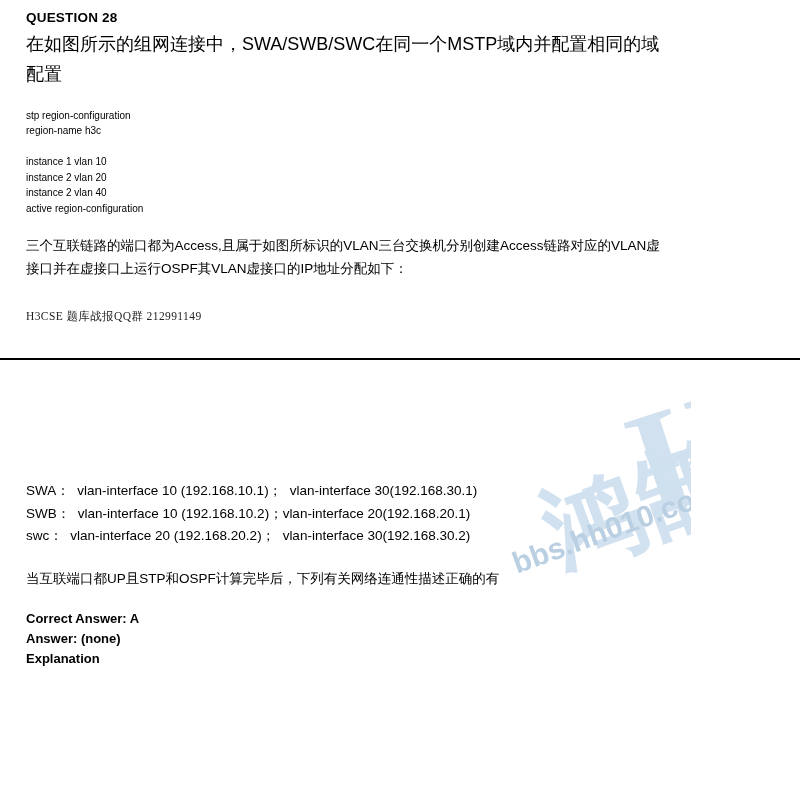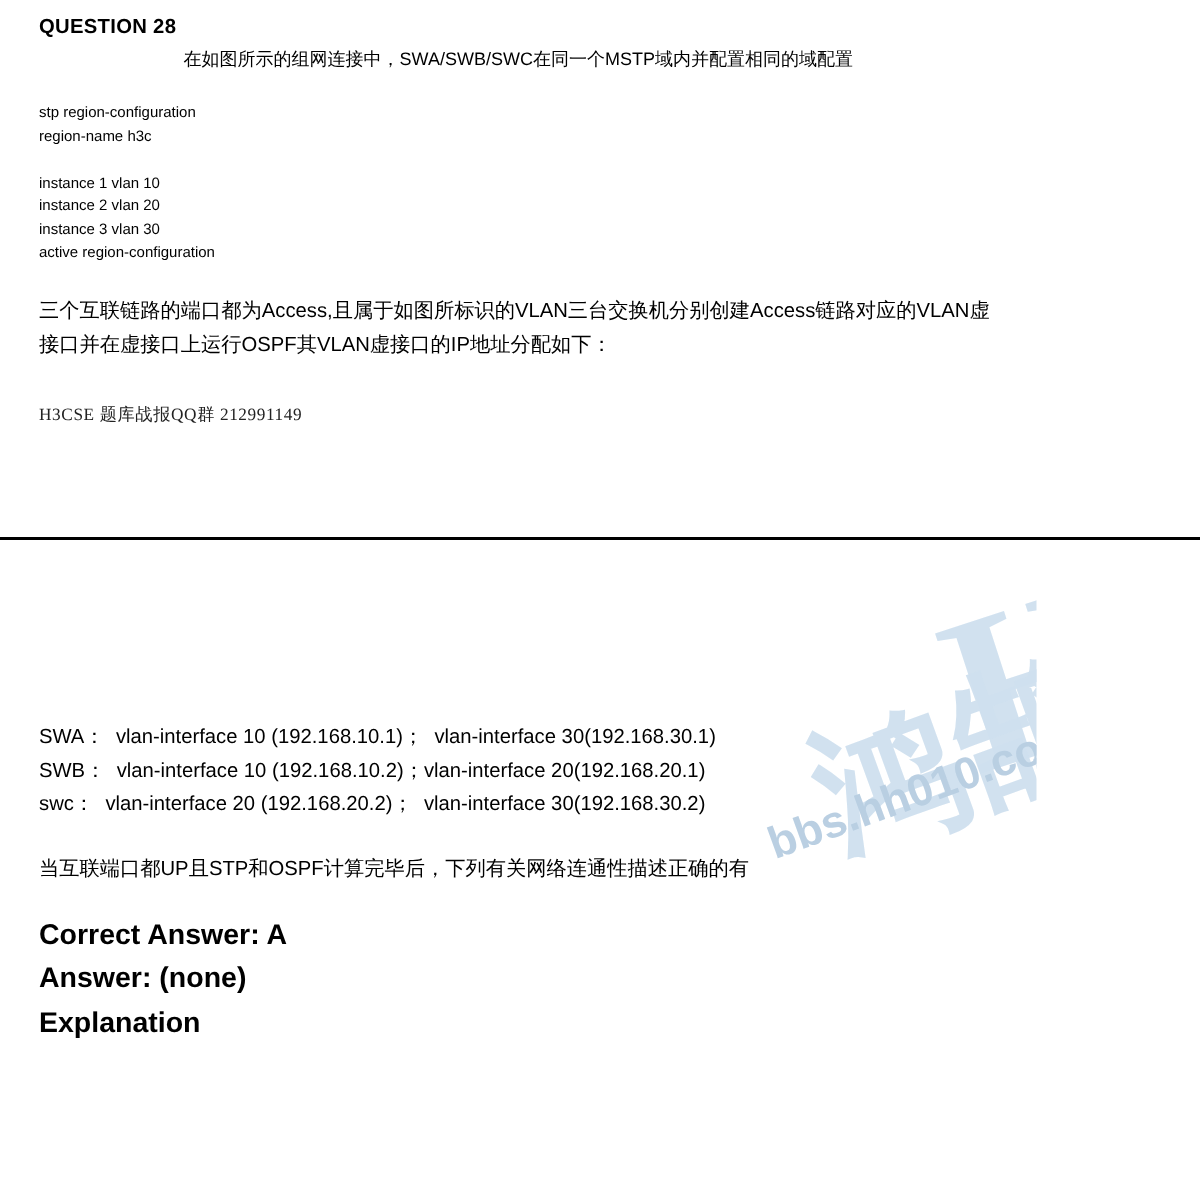--- a/index.html
+++ b/index.html
@@ -23,24 +23,23 @@
     padding: 0 26px;
   }
   .q-title {
     font-size: 13.5px;
     font-weight: bold;
     letter-spacing: 0.2px;
     padding-top: 8px;
     line-height: 1.5;
   }
   .q-stem {
-    font-size: 12px;
+    font-size: 18px;
     line-height: 1.65;
     padding-top: 2px;
-    text-align: center;
   }
   .block-gap-lg { height: 18px; }
   .code-line {
     font-size: 10px;
     line-height: 1.55;
     white-space: pre;
   }
   .para {
     font-size: 13.5px;
     line-height: 1.72;
@@ -82,21 +81,21 @@
   }
   .choice {
     font-size: 13.5px;
     line-height: 1.95;
     white-space: pre;
   }
   .answer-block {
     padding-top: 18px;
   }
   .answer-line {
-    font-size: 19px;
+    font-size: 13px;
     font-weight: bold;
     line-height: 1.55;
   }
   .answer-line .val { font-weight: bold; }
 
   
   .wm-big {
     position: absolute;
     right: 0;
     top: 368px;
@@ -152,21 +151,21 @@
   <div class="q-stem">在如图所示的组网连接中，SWA/SWB/SWC在同一个MSTP域内并配置相同的域配置</div>
 
   <div class="block-gap-lg"></div>
 
   <div>
     <div class="code-line">stp region-configuration</div>
     <div class="code-line">region-name h3c</div>
     <div class="code-line">&nbsp;</div>
     <div class="code-line">instance 1 vlan 10</div>
     <div class="code-line">instance 2 vlan 20</div>
-    <div class="code-line">instance 3 vlan 30</div>
+    <div class="code-line">instance 2 vlan 40</div>
     <div class="code-line">active region-configuration</div>
   </div>
 
   <div class="block-gap-lg"></div>
 
   <div class="para">三个互联链路的端口都为Access,且属于如图所标识的VLAN三台交换机分别创建Access链路对应的VLAN虚接口并在虚接口上运行OSPF其VLAN虚接口的IP地址分配如下：</div>
 
   <div class="watermark-text">H3CSE  题库战报QQ群  212991149</div>
 
   <div class="divider"></div>

